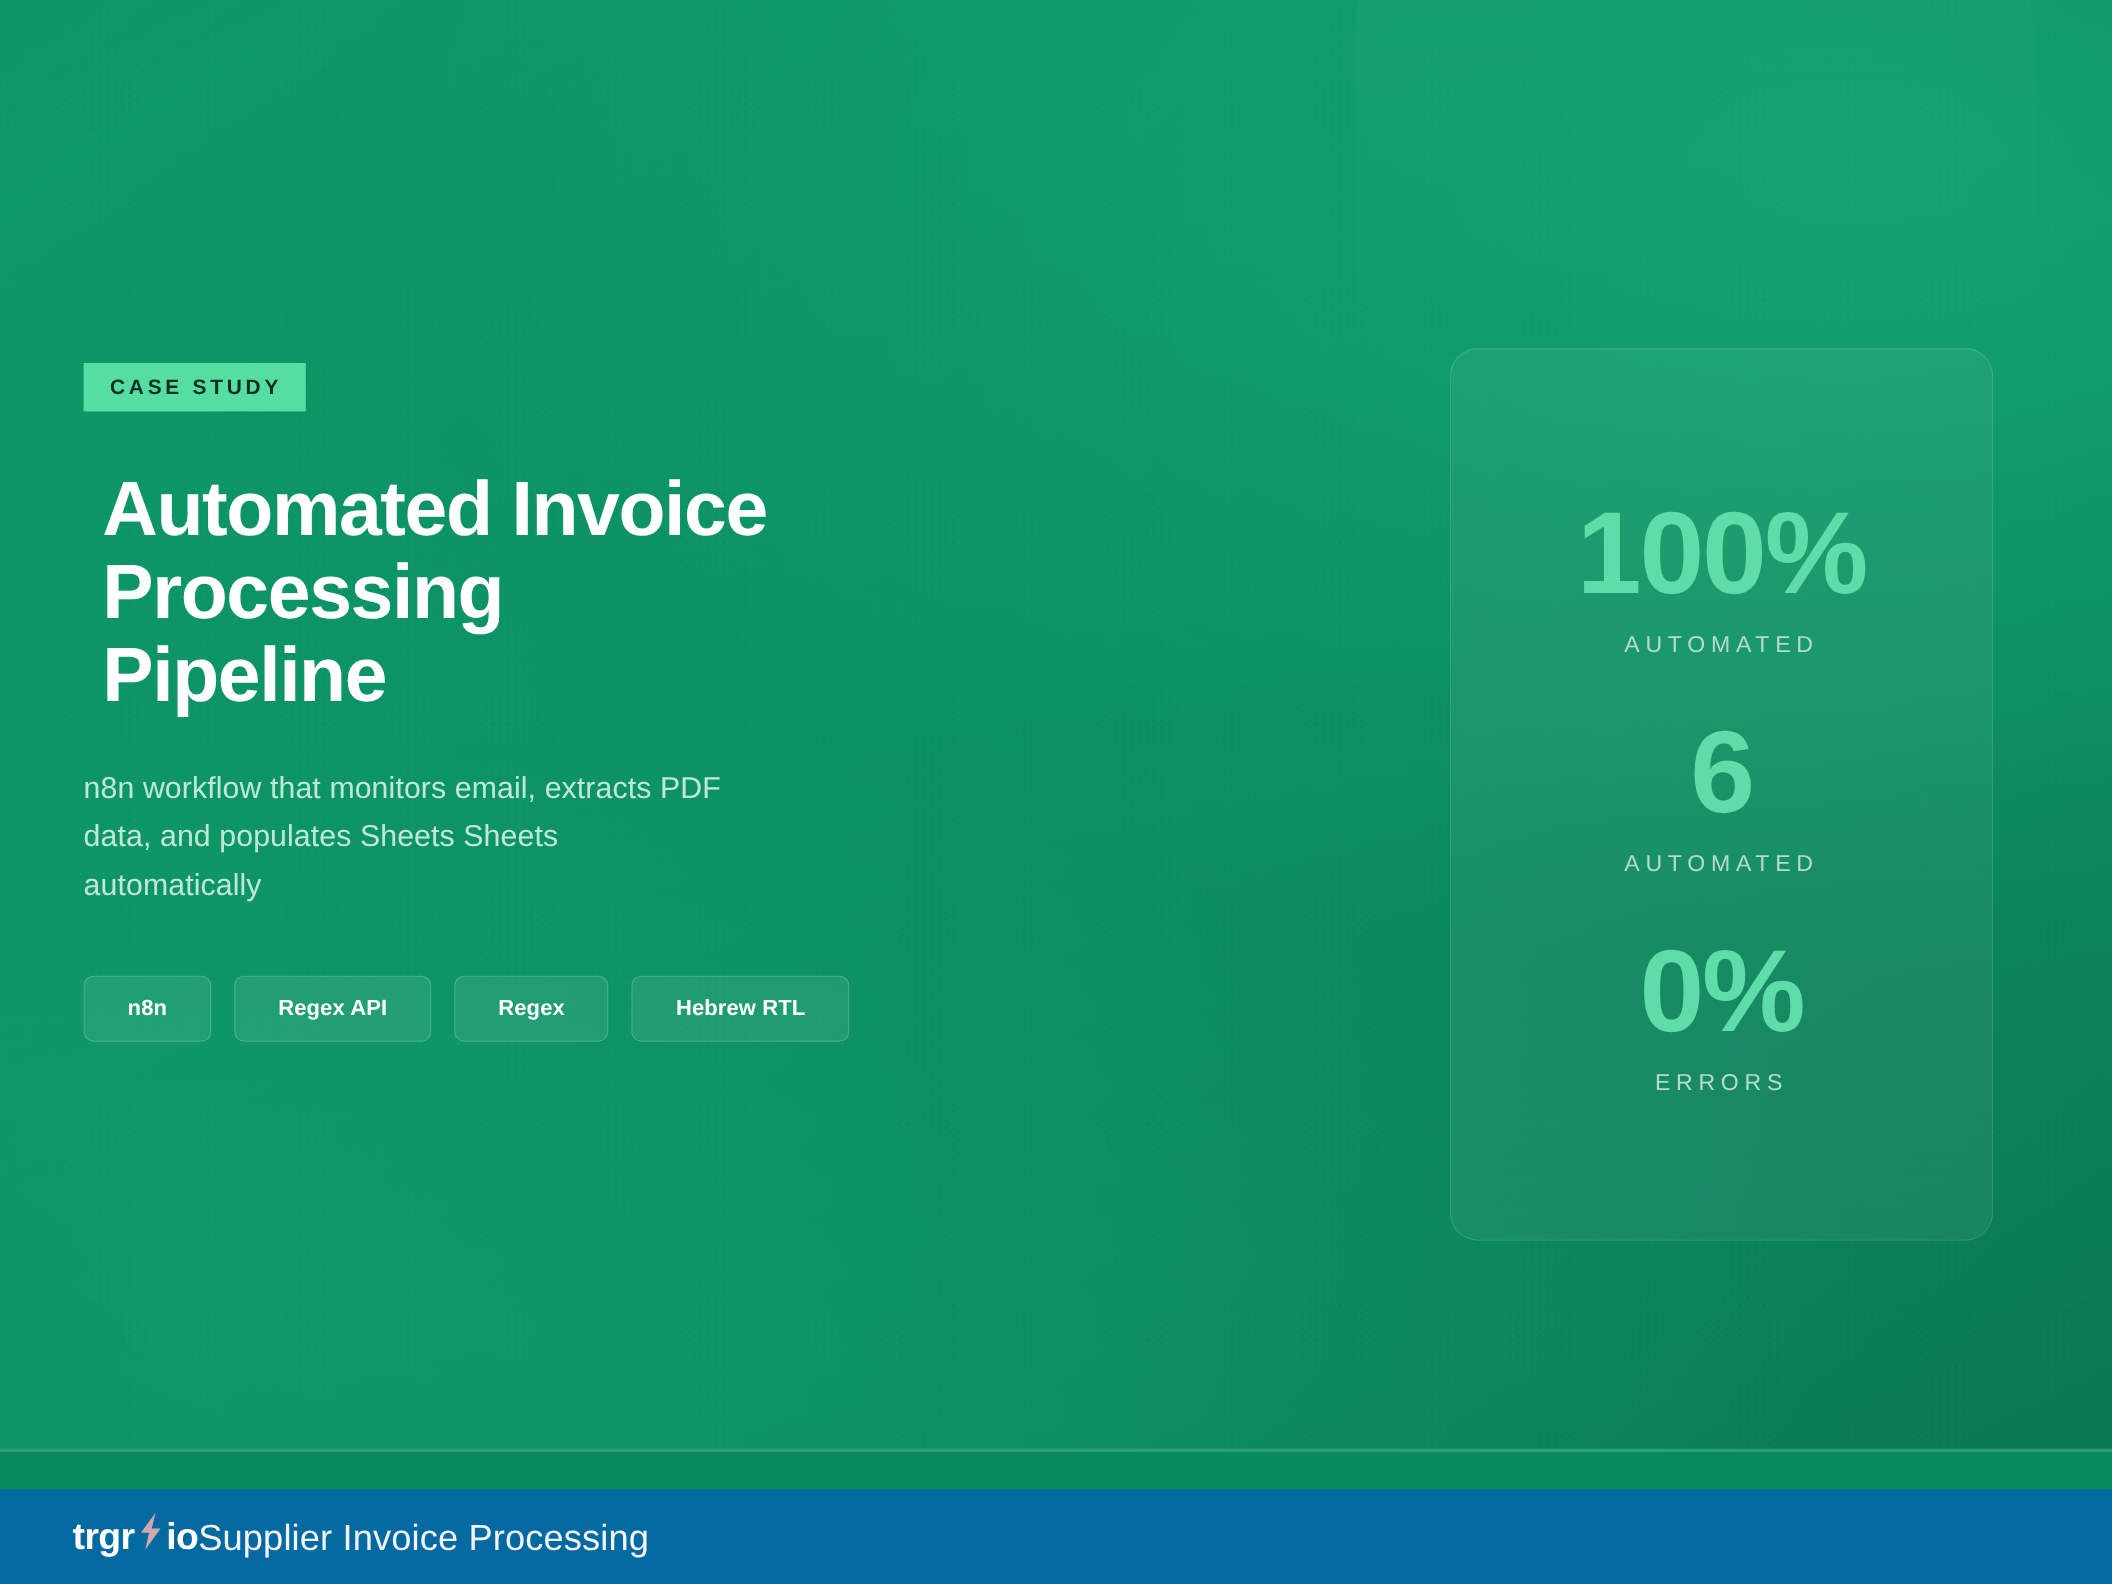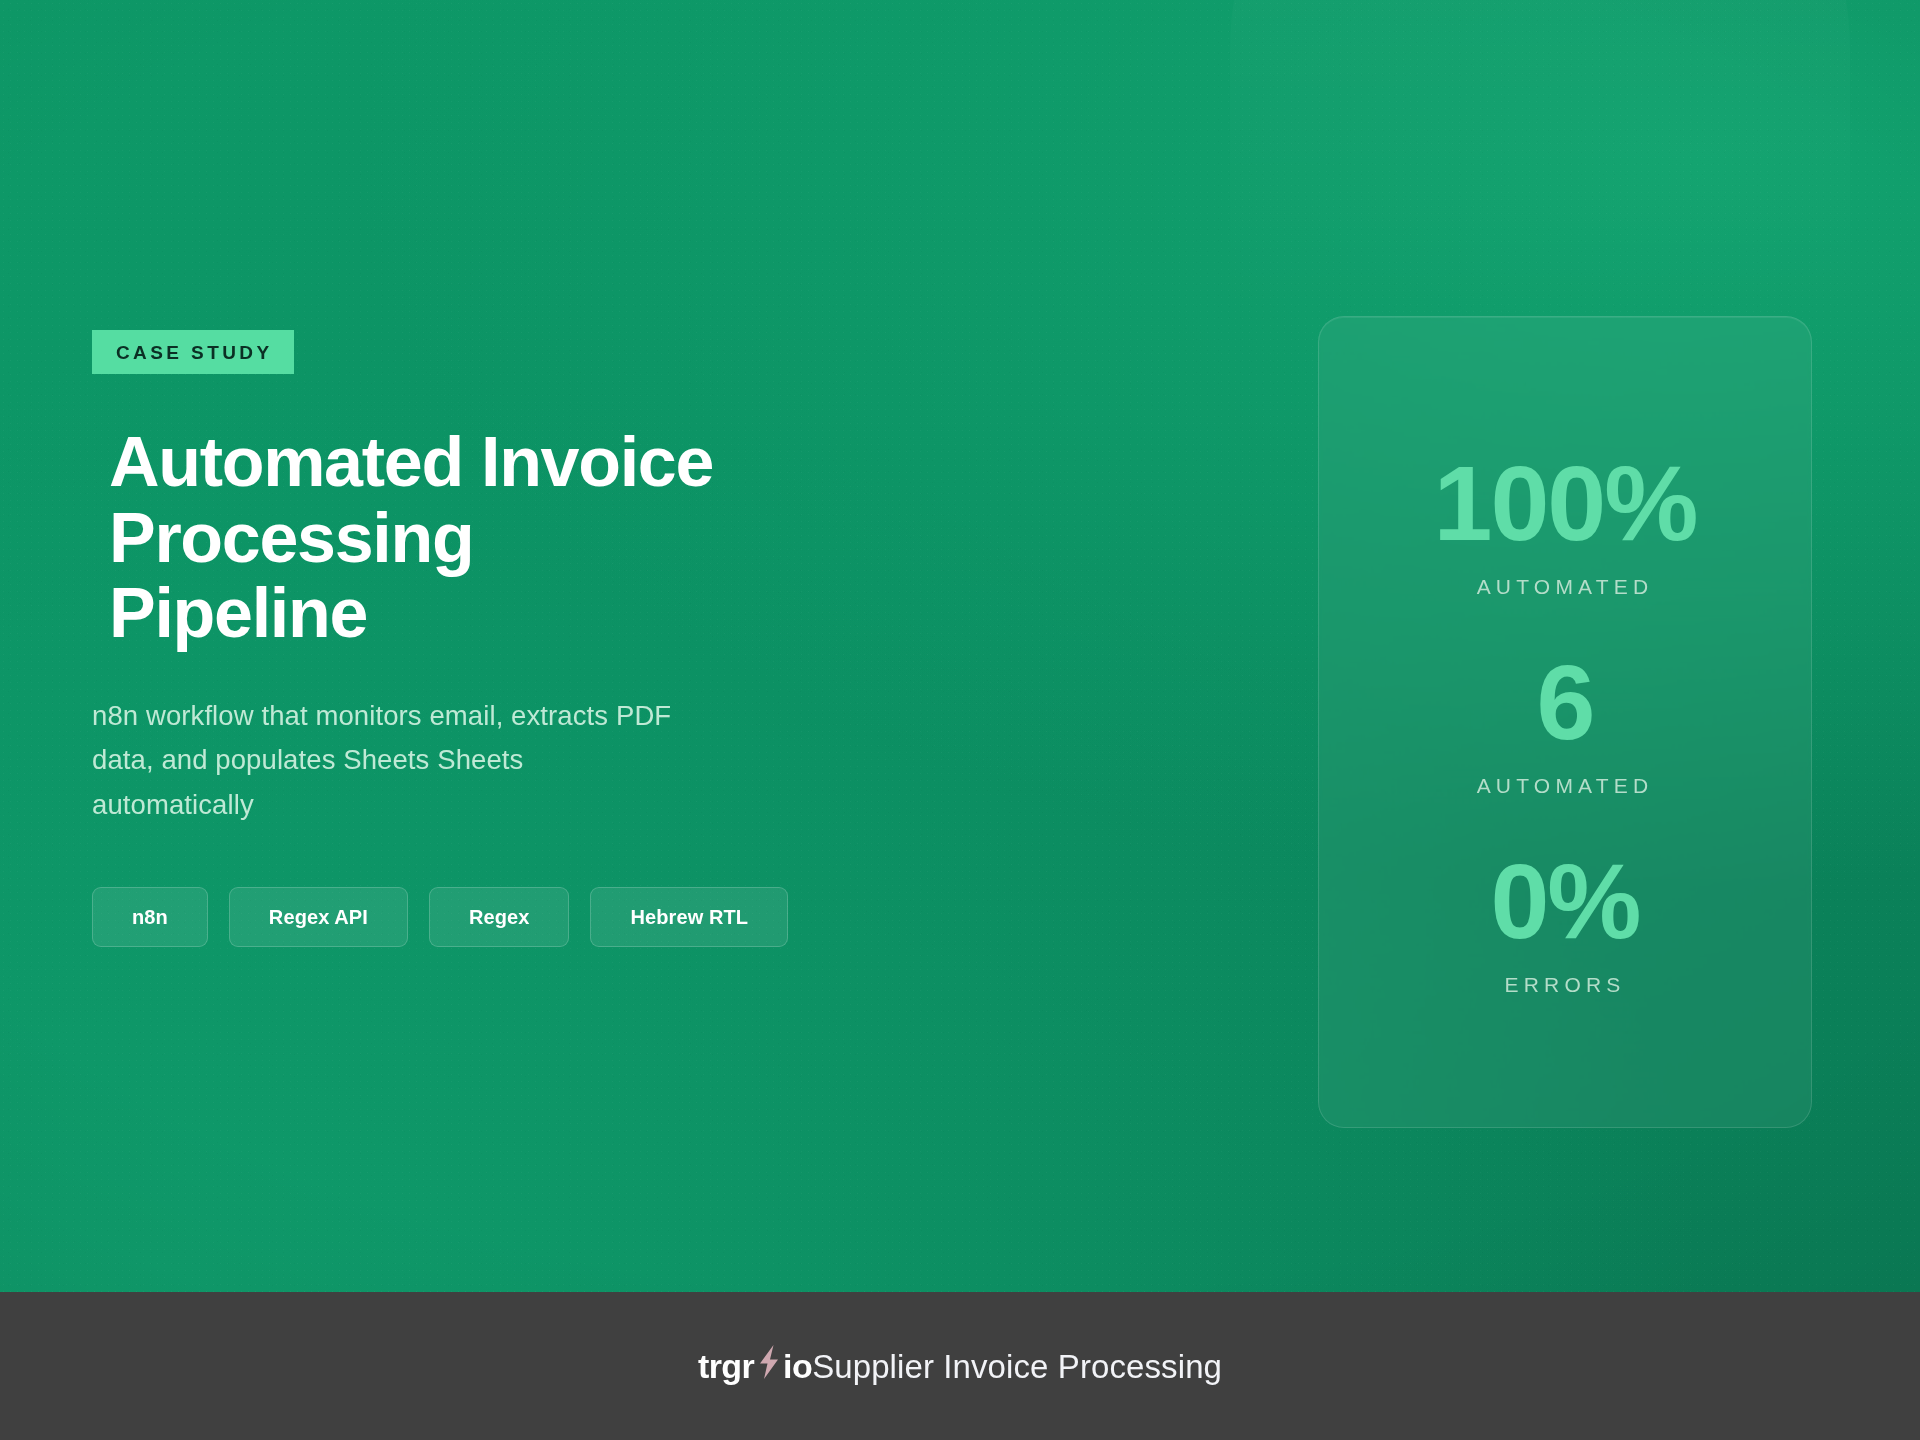--- a/index.html
+++ b/index.html
@@ -54,21 +54,21 @@
   .bg-vignette {
     position: absolute;
     inset: 0 0 120px 0;
     background: radial-gradient(115% 100% at 50% 45%, rgba(0,0,0,0) 52%, rgba(0,0,0,0.10) 100%);
     pointer-events: none;
   }
 
   
   .content {
     position: absolute;
-    left: 92px;
+    left: 76px;
     top: 330px;
     width: 700px;
     z-index: 4;
   }
 
   .badge {
     display: inline-block;
     background: #55dda2;
     color: #0b2f24;
     font-size: 19px;
@@ -166,25 +166,25 @@
     bottom: 120px;
     height: 3px;
     background: #2f9e78;
     z-index: 5;
   }
   .footer {
     position: absolute;
     left: 0;
     right: 0;
     bottom: 0;
-    height: 148px;
-    background: #404040;
+    height: 86px;
+    background: #0369a1;
     display: flex;
     align-items: center;
-    justify-content: center;
+    justify-content: flex-start;
     padding: 0 66px;
     box-sizing: border-box;
     z-index: 6;
   }
   .logo {
     display: flex;
     align-items: center;
     color: #ffffff;
     font-size: 34px;
     font-weight: 700;

